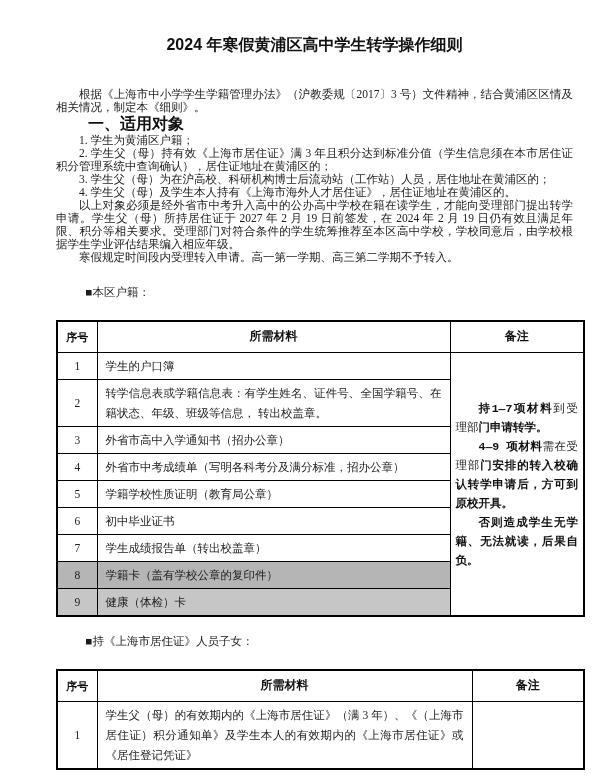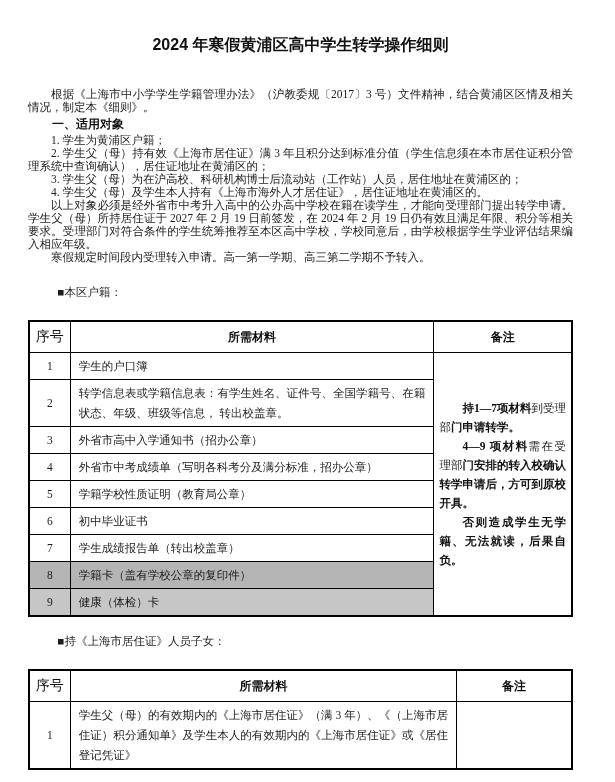--- a/index.html
+++ b/index.html
@@ -1,43 +1,43 @@
 <!DOCTYPE html>
 <html lang="zh"><head>
 <meta charset="utf-8">
 <style>
   html,body{margin:0;padding:0;background:#fff;}
   .doc{
     width:615px;height:782px;box-sizing:border-box;
-    padding:34px 42px 0 28px;overflow:hidden;background:#fff;
+    padding:34px 42px 0 56px;overflow:hidden;background:#fff;
     font-family:"Liberation Serif",serif;color:#1c1c1c;font-size:11.5px;
   }
   .title{
     text-align:center;font-family:"Liberation Sans",sans-serif;
     font-weight:bold;font-size:16px;line-height:22px;margin:0 0 32px 0;color:#111;
   }
   .para{margin:0;text-indent:2em;text-align:justify;line-height:13px;}
   .heading{
-    margin:0;text-indent:2em;line-height:20px;font-size:12px;
+    margin:0;text-indent:2em;line-height:20px;font-size:16px;
     font-family:Liberation Sans, sans-serif;font-weight:bold;color:#111;
   }
   .sq-label{margin:18px;line-height:20px;text-indent:1em;}
   .label-gap{margin-top:14px;}
   table{border-collapse:collapse;width:100%;table-layout:fixed;margin-top:4px;}
   table{border:2px solid #000;}
   th,td{border:1px solid #000;padding:3px 8px;line-height:20px;vertical-align:middle;box-sizing:border-box;}
-  th{font-family:Liberation Serif, serif;font-weight:bold;font-size:12px;text-align:center;padding:5px 4px;color:#111;}
-  th.no-h{font-family:"Liberation Serif",serif;font-weight:normal;font-size:14px;}
+  th{font-family:Liberation Mono, monospace;font-weight:bold;font-size:12px;text-align:center;padding:5px 4px;color:#111;}
+  th.no-h{font-family:"Liberation Serif",serif;font-weight:bold;font-size:11px;}
   td.no{text-align:center;padding:3px 2px;}
   td.mat{text-align:left;text-align:justify;}
   td.shade-8{background:#b5b5b5;}
   td.shade-9{background:#c6c6c6;}
   td.remark-cell{vertical-align:middle;padding:2px 5px;}
   .rk{margin:0;text-indent:2em;text-align:justify;line-height:19px;font-size:11.5px;}
-  .rk .bseg{font-family:Liberation Serif, serif;font-weight:bold;color:#111;}
+  .rk .bseg{font-family:Liberation Mono, monospace;font-weight:bold;color:#111;}
   .rk .nseg{font-weight:normal;}
 </style>
 </head>
 <body>
 
 <div class="doc">
 
   <h1 class="title">2024 年寒假黄浦区高中学生转学操作细则</h1>
 
   <p class="para">根据《上海市中小学学生学籍管理办法》（沪教委规〔2017〕3 号）文件精神，结合黄浦区区情及相关情况，制定本《细则》。</p>

